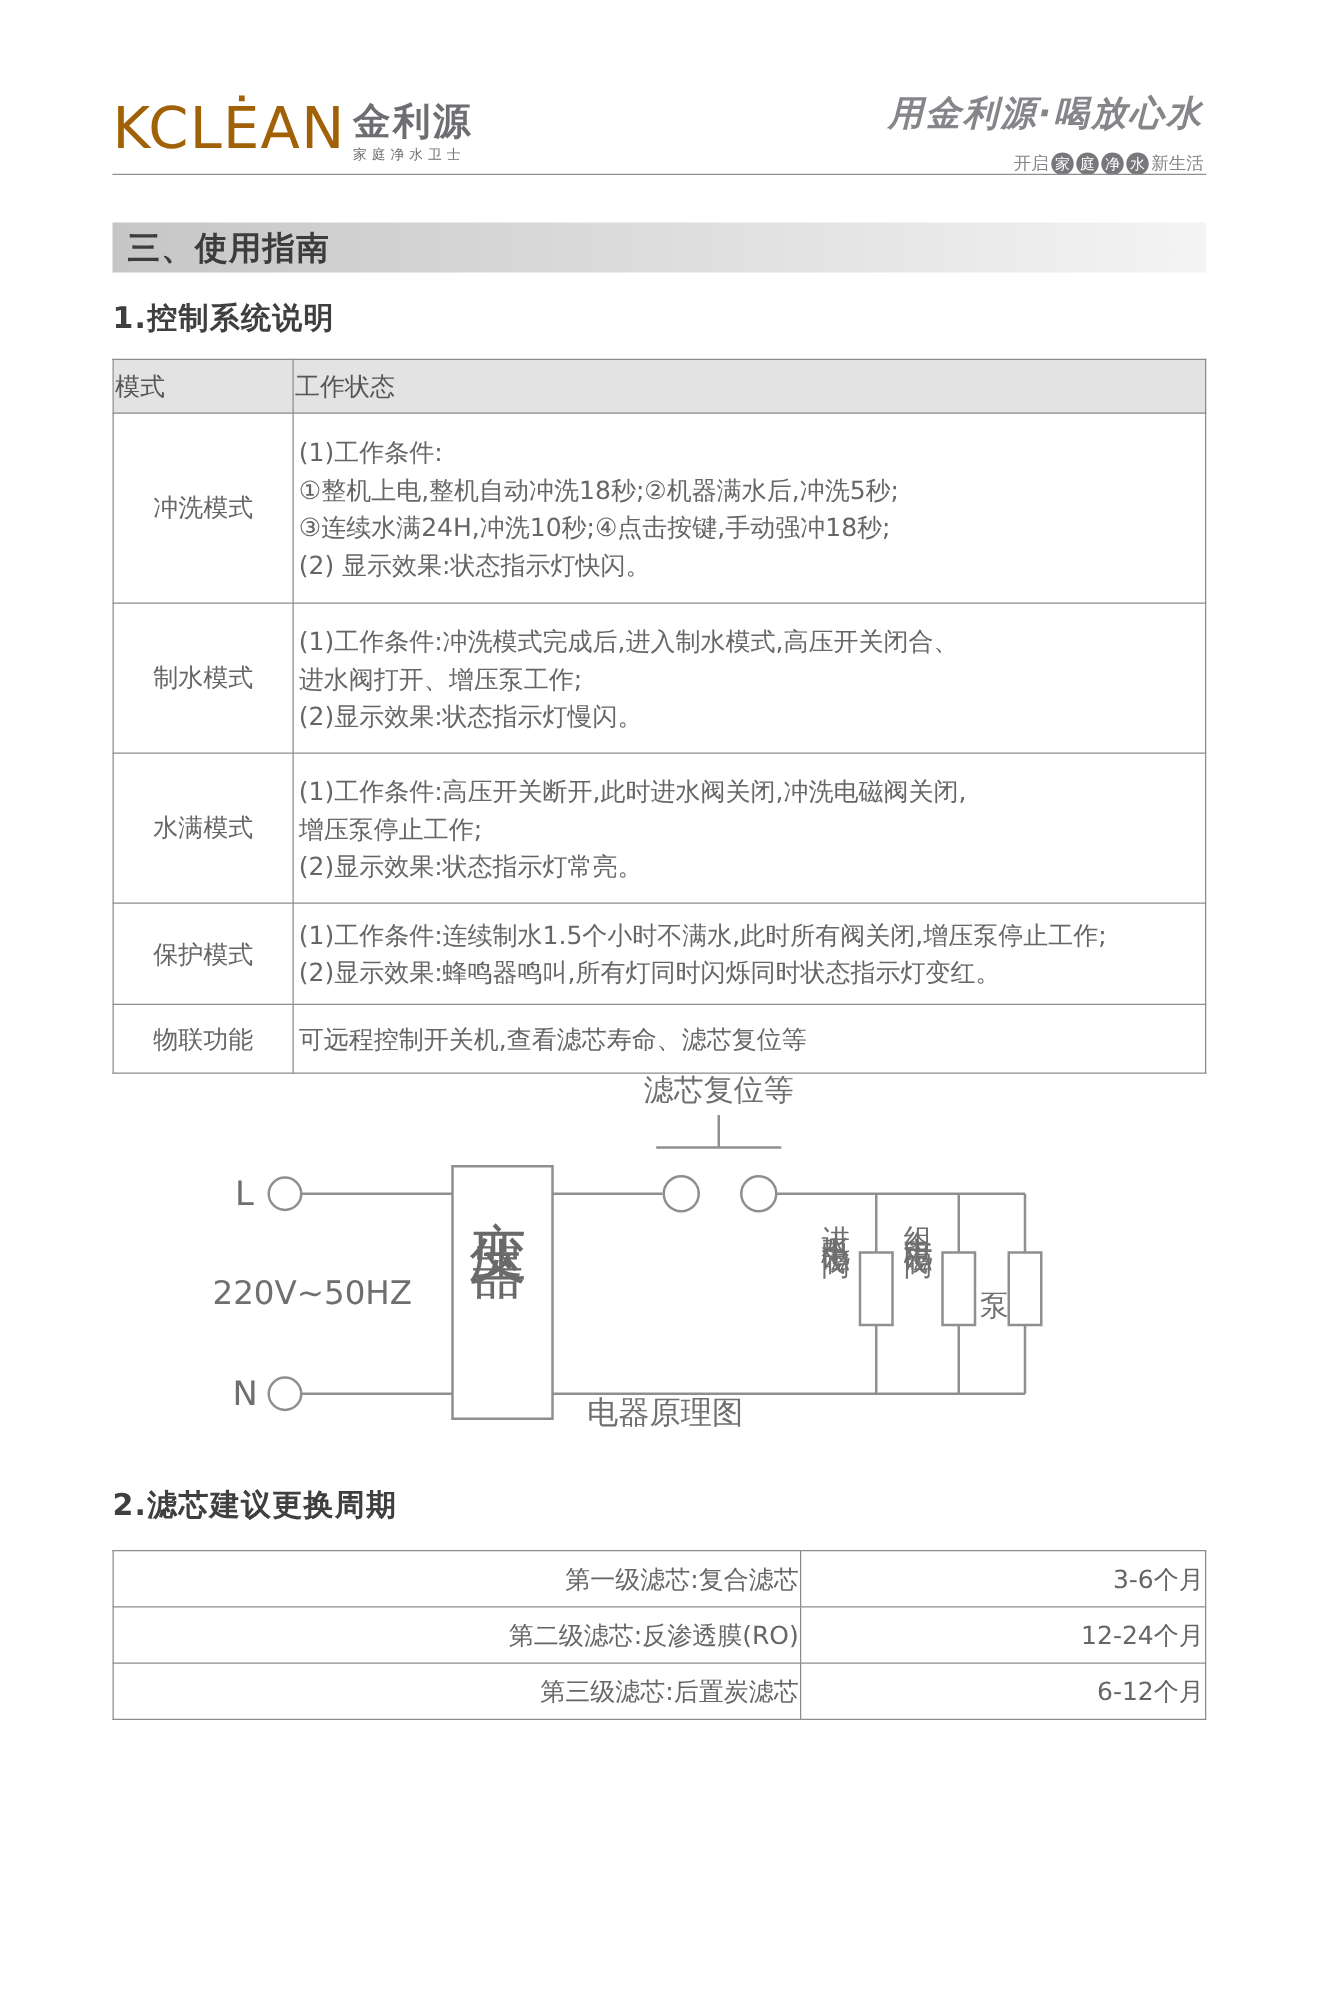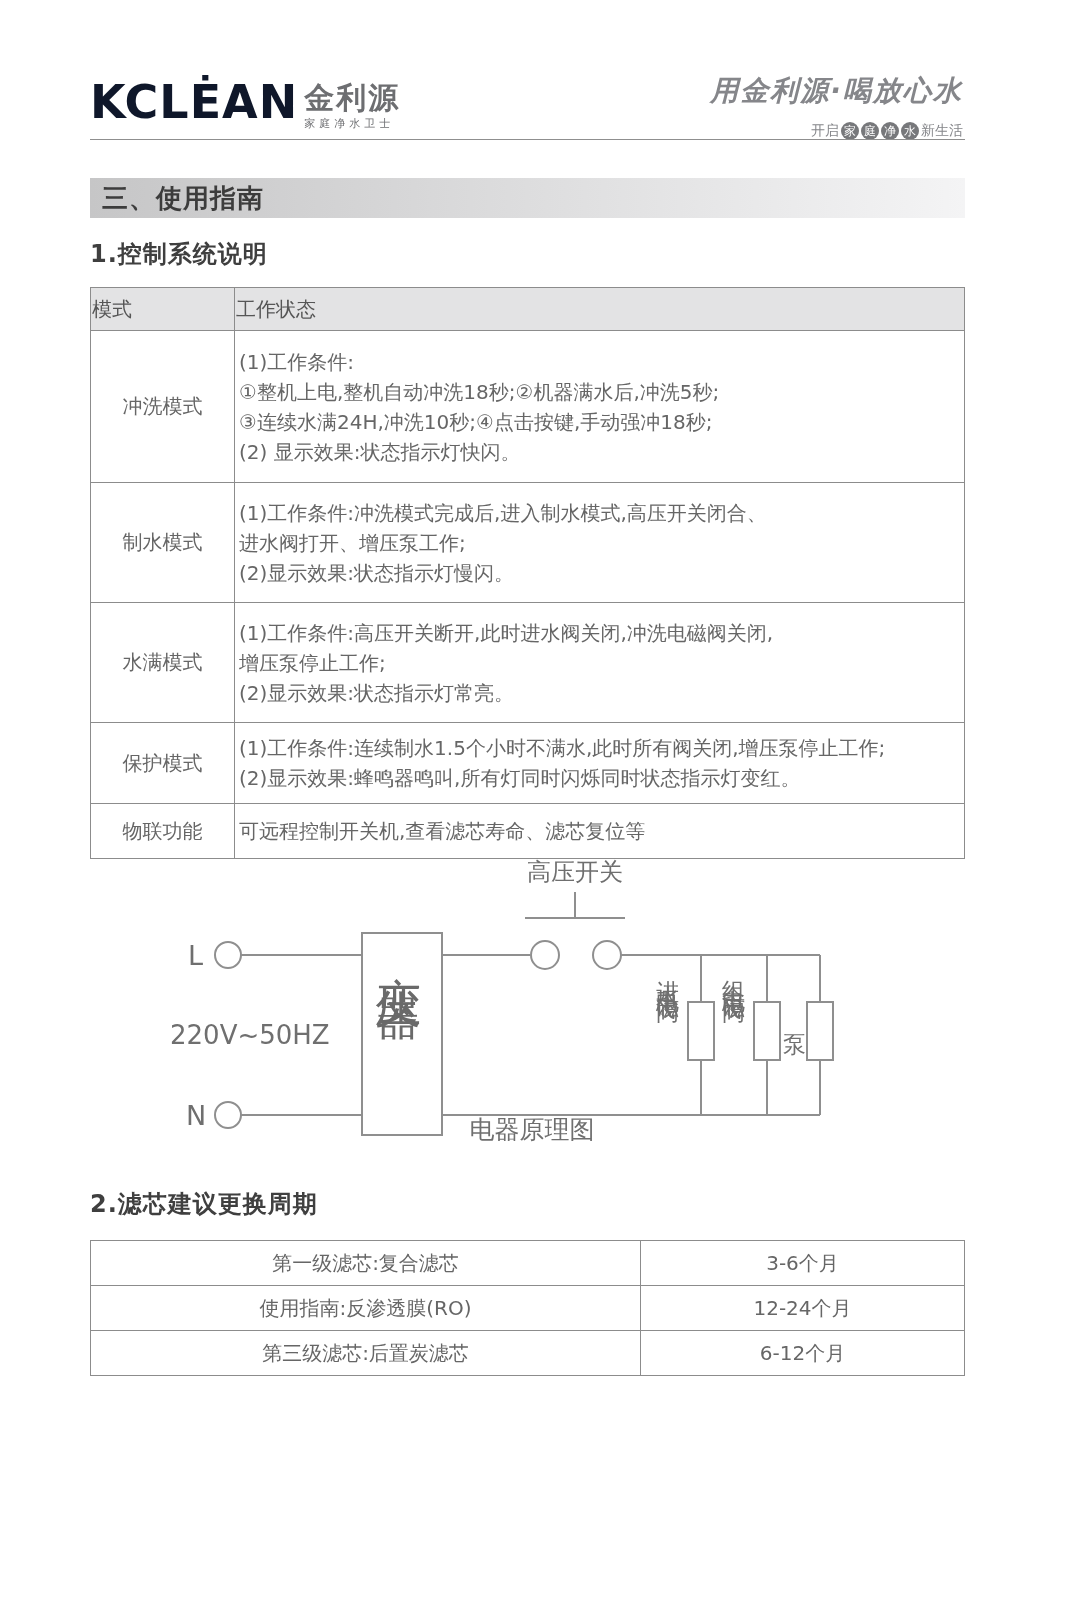--- a/index.html
+++ b/index.html
@@ -6,21 +6,21 @@
   .page{
     position:relative;
     width:1068px;height:1600px;
     background:#ffffff;
     font-family:"DejaVu Sans","Liberation Sans",sans-serif;
     color:#646464;
     overflow:hidden;
   }
   
   .logo-block{position:absolute;left:90px;top:76px;display:flex;align-items:flex-start;}
-  .logo-latin{font-size:46px;font-weight:700;letter-spacing:1px;color:#0f172a;line-height:52px;}
+  .logo-latin{font-size:46px;font-weight:400;letter-spacing:1px;color:#a16207;line-height:52px;}
   .logo-cn-wrap{margin-left:6px;margin-top:6px;display:flex;flex-direction:column;}
   .logo-cn{font-size:30px;font-weight:700;color:#6d6e71;line-height:32px;letter-spacing:2px;}
   .logo-sub{font-size:11px;color:#6d6e71;letter-spacing:4px;margin-top:2px;}
   .slogan-block{position:absolute;right:105px;top:72px;text-align:right;}
   .slogan-main{font-size:28px;font-weight:700;font-style:italic;color:#85868a;letter-spacing:2px;}
   .slogan-sub{margin-top:12px;font-size:14px;color:#85868a;display:flex;justify-content:flex-end;align-items:center;gap:2px;font-family:Liberation Mono, monospace;}
   .slogan-sub .circ{
     display:inline-flex;width:18px;height:18px;border-radius:50%;
     background:#77787b;color:#fff;font-size:12px;align-items:center;justify-content:center;
   }
@@ -38,21 +38,21 @@
   
   table{border-collapse:collapse;table-layout:fixed;position:absolute;background:#fff;}
   td,th{border:1px solid #8c8c8c;font-weight:400;}
   .t1{left:90px;top:287px;width:875px;}
   .t1 th{height:40px;background:#e3e3e4;font-size:20px;color:#565656;text-align:left;}
   .t1 .mode-cell{text-align:center;font-size:20px;color:#666;vertical-align:middle;margin-left:21px;}
   .t1 .desc-cell{padding:10px 14px 10px 4px;font-size:20px;color:#666;vertical-align:middle;}
   .t1 .desc-line{line-height:30px;}
   .t2{left:90px;top:1240px;width:875px;}
   .t2 th{height:42px;background:#e3e3e4;font-size:21px;font-weight:700;color:#4c4c4c;text-align:center;}
-  .t2 td{height:42px;font-size:20px;color:#666;text-align:center;}
+  .t2 td{height:42px;font-size:20px;color:#666;text-align:right;}
   .note{position:absolute;left:90px;top:1424px;font-size:20px;color:#6a6a6a;}
   
   .diagram{position:absolute;left:170px;top:858px;width:700px;height:300px;}
   .diagram svg{position:absolute;left:0;top:0;}
   .dlabel{position:absolute;color:#6f6f6f;}
   .d-L{left:18px;top:82px;font-size:27px;}
   .d-N{left:16px;top:242px;font-size:27px;}
   .d-volt{left:0px;top:162px;font-size:26px;}
   .d-switch{left:330px;top:-2px;width:150px;text-align:center;font-size:24px;}
   .d-caption{left:282px;top:255px;width:160px;text-align:center;font-size:25px;}
@@ -176,42 +176,42 @@
         <line x1="597" y1="97" x2="597" y2="257"></line>
         <line x1="650" y1="97" x2="650" y2="257"></line>
         <rect x="518" y="144" width="26" height="58" fill="#ffffff"></rect>
         <rect x="584" y="144" width="26" height="58" fill="#ffffff"></rect>
         <rect x="637" y="144" width="26" height="58" fill="#ffffff"></rect>
       </g>
     </svg>
     <div class="dlabel d-L">L</div>
     <div class="dlabel d-N">N</div>
     <div class="dlabel d-volt">220V~50HZ</div>
-    <div class="dlabel d-switch">高压开关</div>
+    <div class="dlabel d-switch">滤芯复位等</div>
     <div class="vtext d-transformer">变压器</div>
     <div class="vtext d-b1">进水电磁阀</div>
     <div class="vtext d-b2">组合电磁阀</div>
     <div class="vtext d-b3">泵</div>
     <div class="dlabel d-caption">电器原理图</div>
   </div>
 
   <div class="subsection subsection2">2.滤芯建议更换周期</div>
 
   <table class="t2">
     <colgroup>
         <col style="width:550px">
         <col>
       </colgroup>
     <tbody>
     <tr>
       <td>第一级滤芯:复合滤芯</td>
       <td>3-6个月</td>
     </tr>
     <tr>
-      <td>使用指南:反渗透膜(RO)</td>
+      <td>第二级滤芯:反渗透膜(RO)</td>
       <td>12-24个月</td>
     </tr>
     <tr>
       <td>第三级滤芯:后置炭滤芯</td>
       <td>6-12个月</td>
     </tr>
   </tbody>
     </table>
 
 

